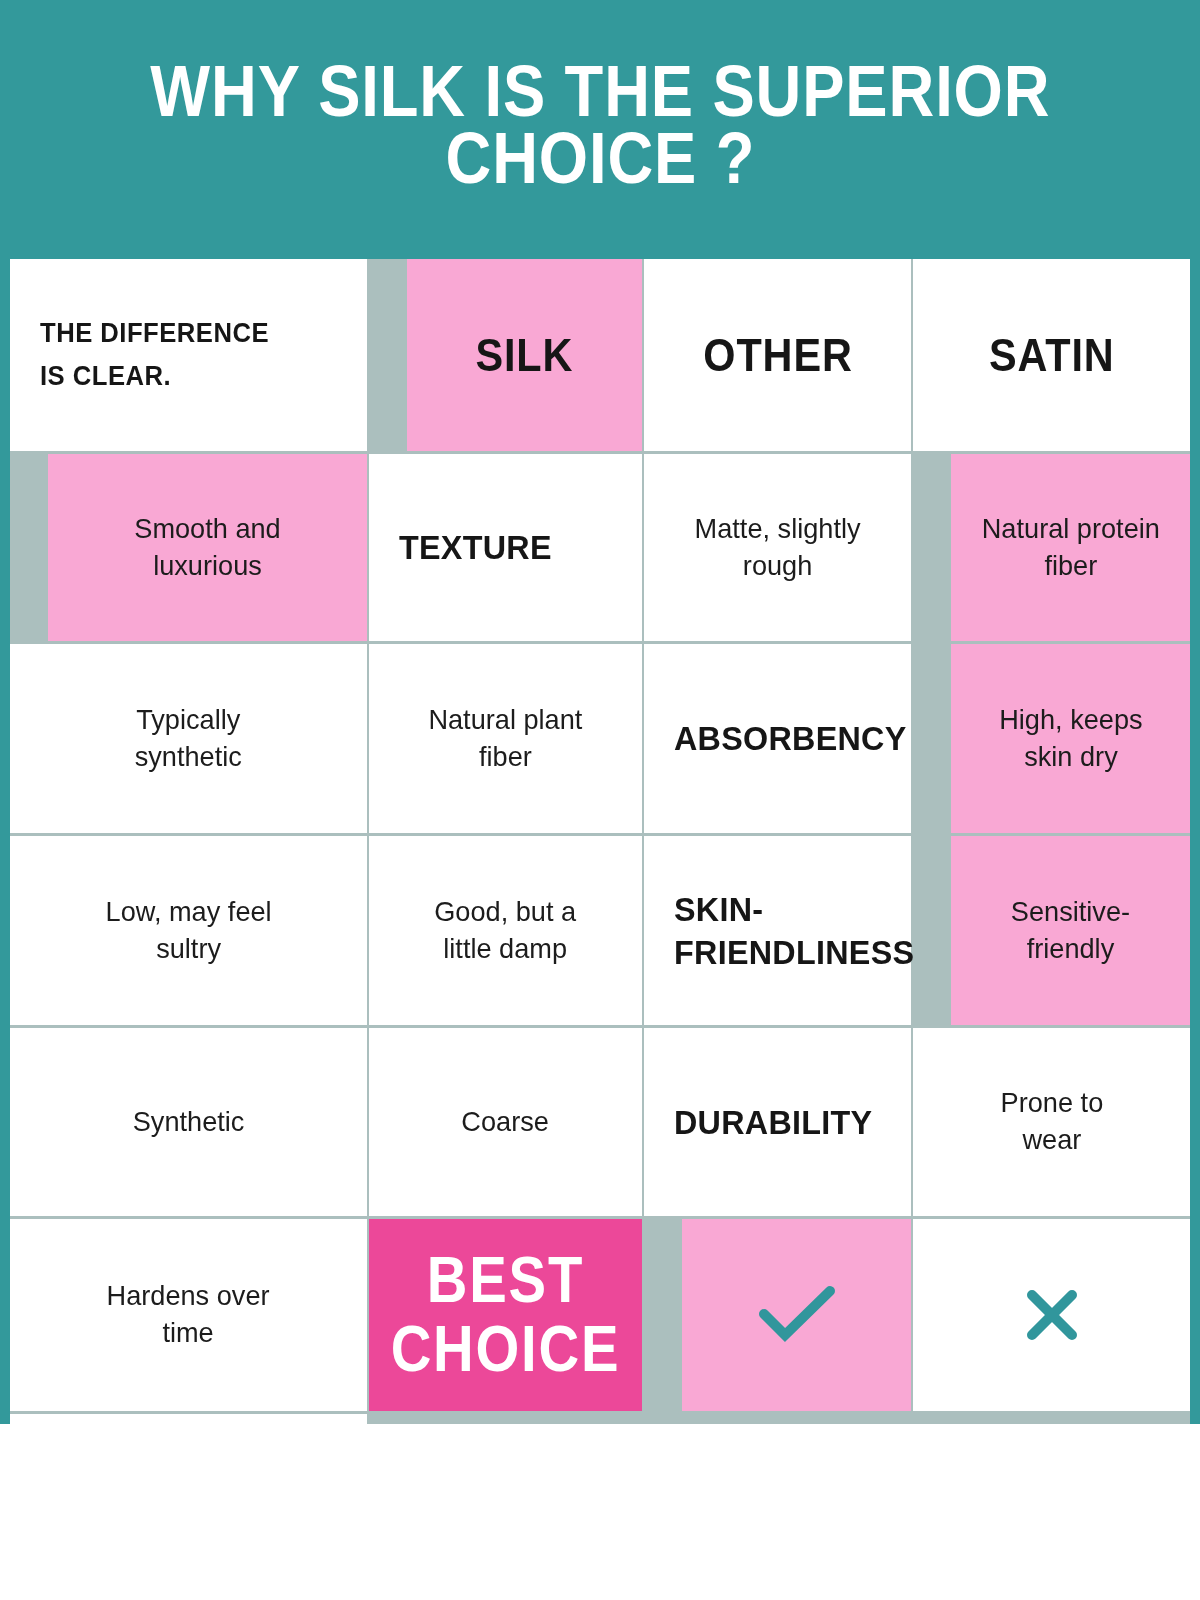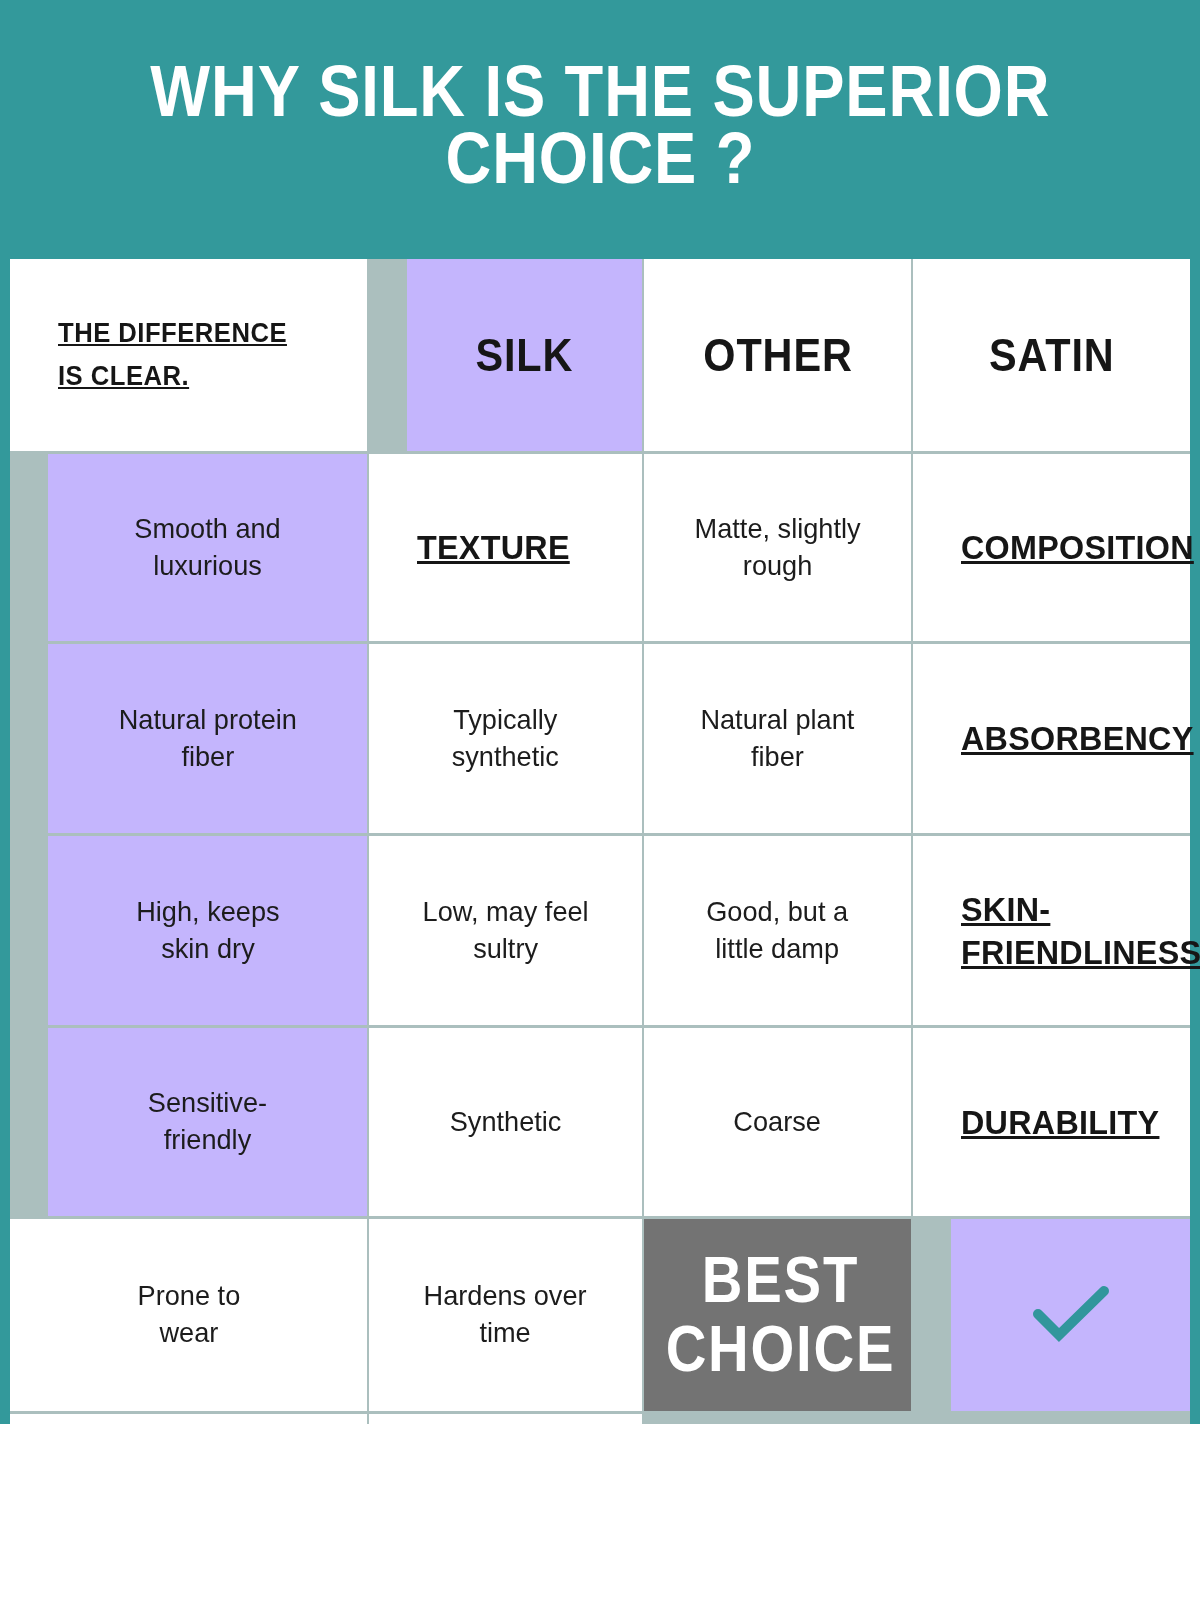--- a/index.html
+++ b/index.html
@@ -33,22 +33,22 @@
     grid-template-columns:357px 273px 267px 277px;
     grid-template-rows:192px 187px 189px 189px 188px 192px 175px;
     gap:3px 2px;
     background:#ABBFBE;
   }
   .cell{
     background:#ffffff;
     display:flex;align-items:center;
     color:#161616;
   }
-  .cell.silk-col{background:#c4b5fd;margin-left:38px;}
-  .cell.left{padding-left:48px;text-decoration:underline;}
+  .cell.silk-col{background:#f9a8d4;margin-left:38px;}
+  .cell.left{padding-left:30px;}
   .cell.center{justify-content:center;text-align:center;}
   .corner-label{
     font-size:27px;font-weight:700;
     line-height:1.6;letter-spacing:0.5px;
     white-space:pre-line;
     transform:scaleX(0.95);transform-origin:left center;
   }
   .col-header{
     font-size:46px;font-weight:700;letter-spacing:1px;
     transform:scaleX(0.9);transform-origin:center center;
@@ -59,22 +59,22 @@
     white-space:pre-line;
     transform:scaleX(0.95);transform-origin:left center;
   }
   .cell-text{
     font-size:28px;font-weight:400;color:#1c1c1c;
     line-height:1.32;
     white-space:pre-line;
     transform:scaleX(0.97);transform-origin:center center;
   }
   .best-cell{
-    background:#737373;
-    justify-content:flex-end;text-align:center;
+    background:#ec4899;
+    justify-content:center;text-align:center;
   }
   .best-label{
     color:#ffffff;
     font-size:64px;font-weight:700;
     line-height:1.08;letter-spacing:2px;
     white-space:pre-line;
     transform:scaleX(0.88);transform-origin:center center;
   }
   .mark{display:block;}
 </style>
@@ -109,23 +109,20 @@
 luxurious</div>
     </div>
     <div class="cell left">
       <div class="row-label">TEXTURE</div>
     </div>
     <div class="cell center">
       <div class="cell-text">Matte, slightly
 rough</div>
     </div>
 
-    <div class="cell left">
-      <div class="row-label">COMPOSITION</div>
-    </div>
     <div class="cell center silk-col">
       <div class="cell-text">Natural protein
 fiber</div>
     </div>
     <div class="cell center">
       <div class="cell-text">Typically
 synthetic</div>
     </div>
     <div class="cell center">
       <div class="cell-text">Natural plant

